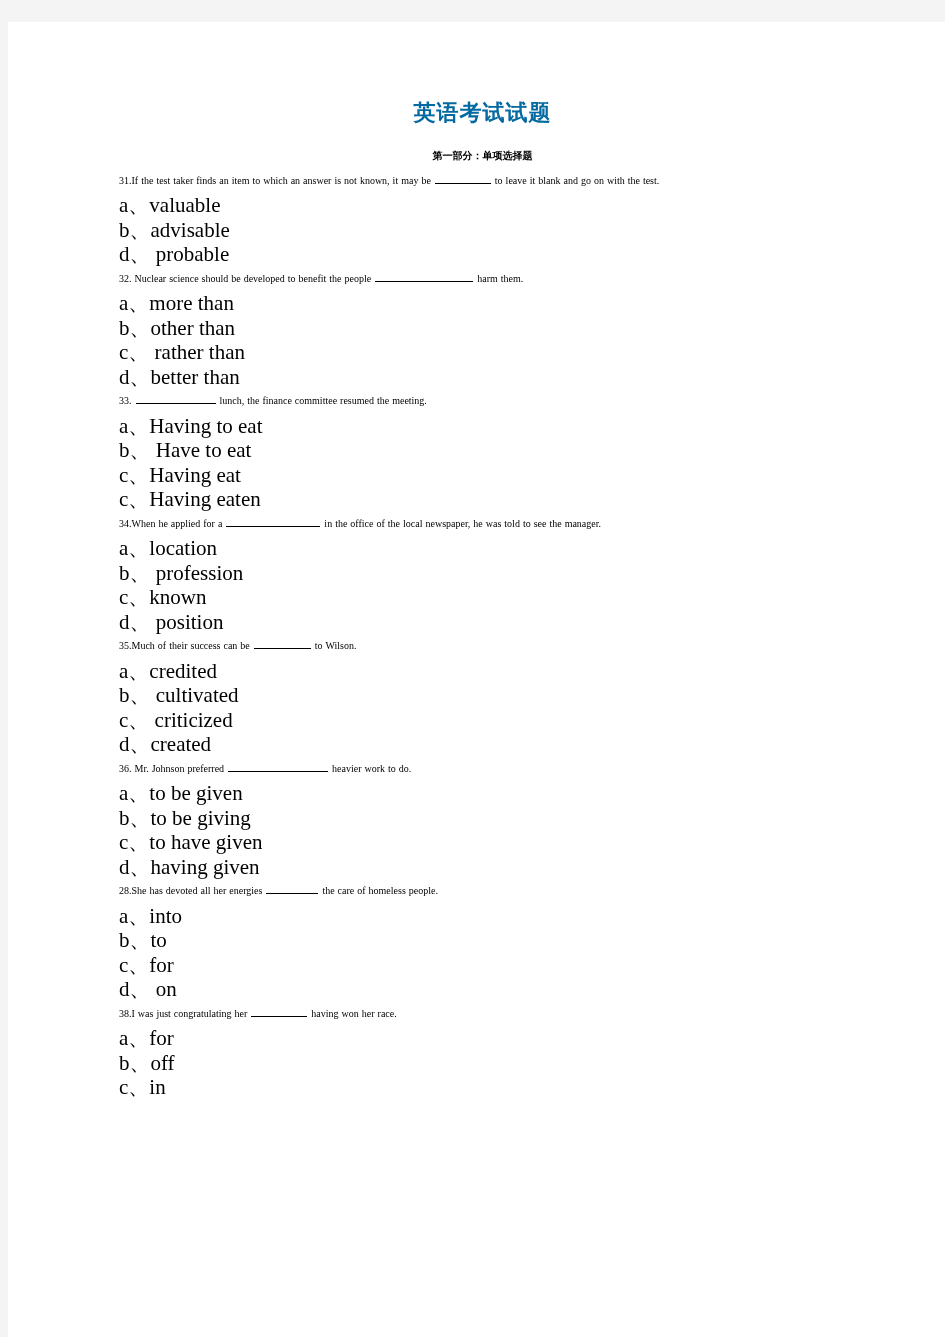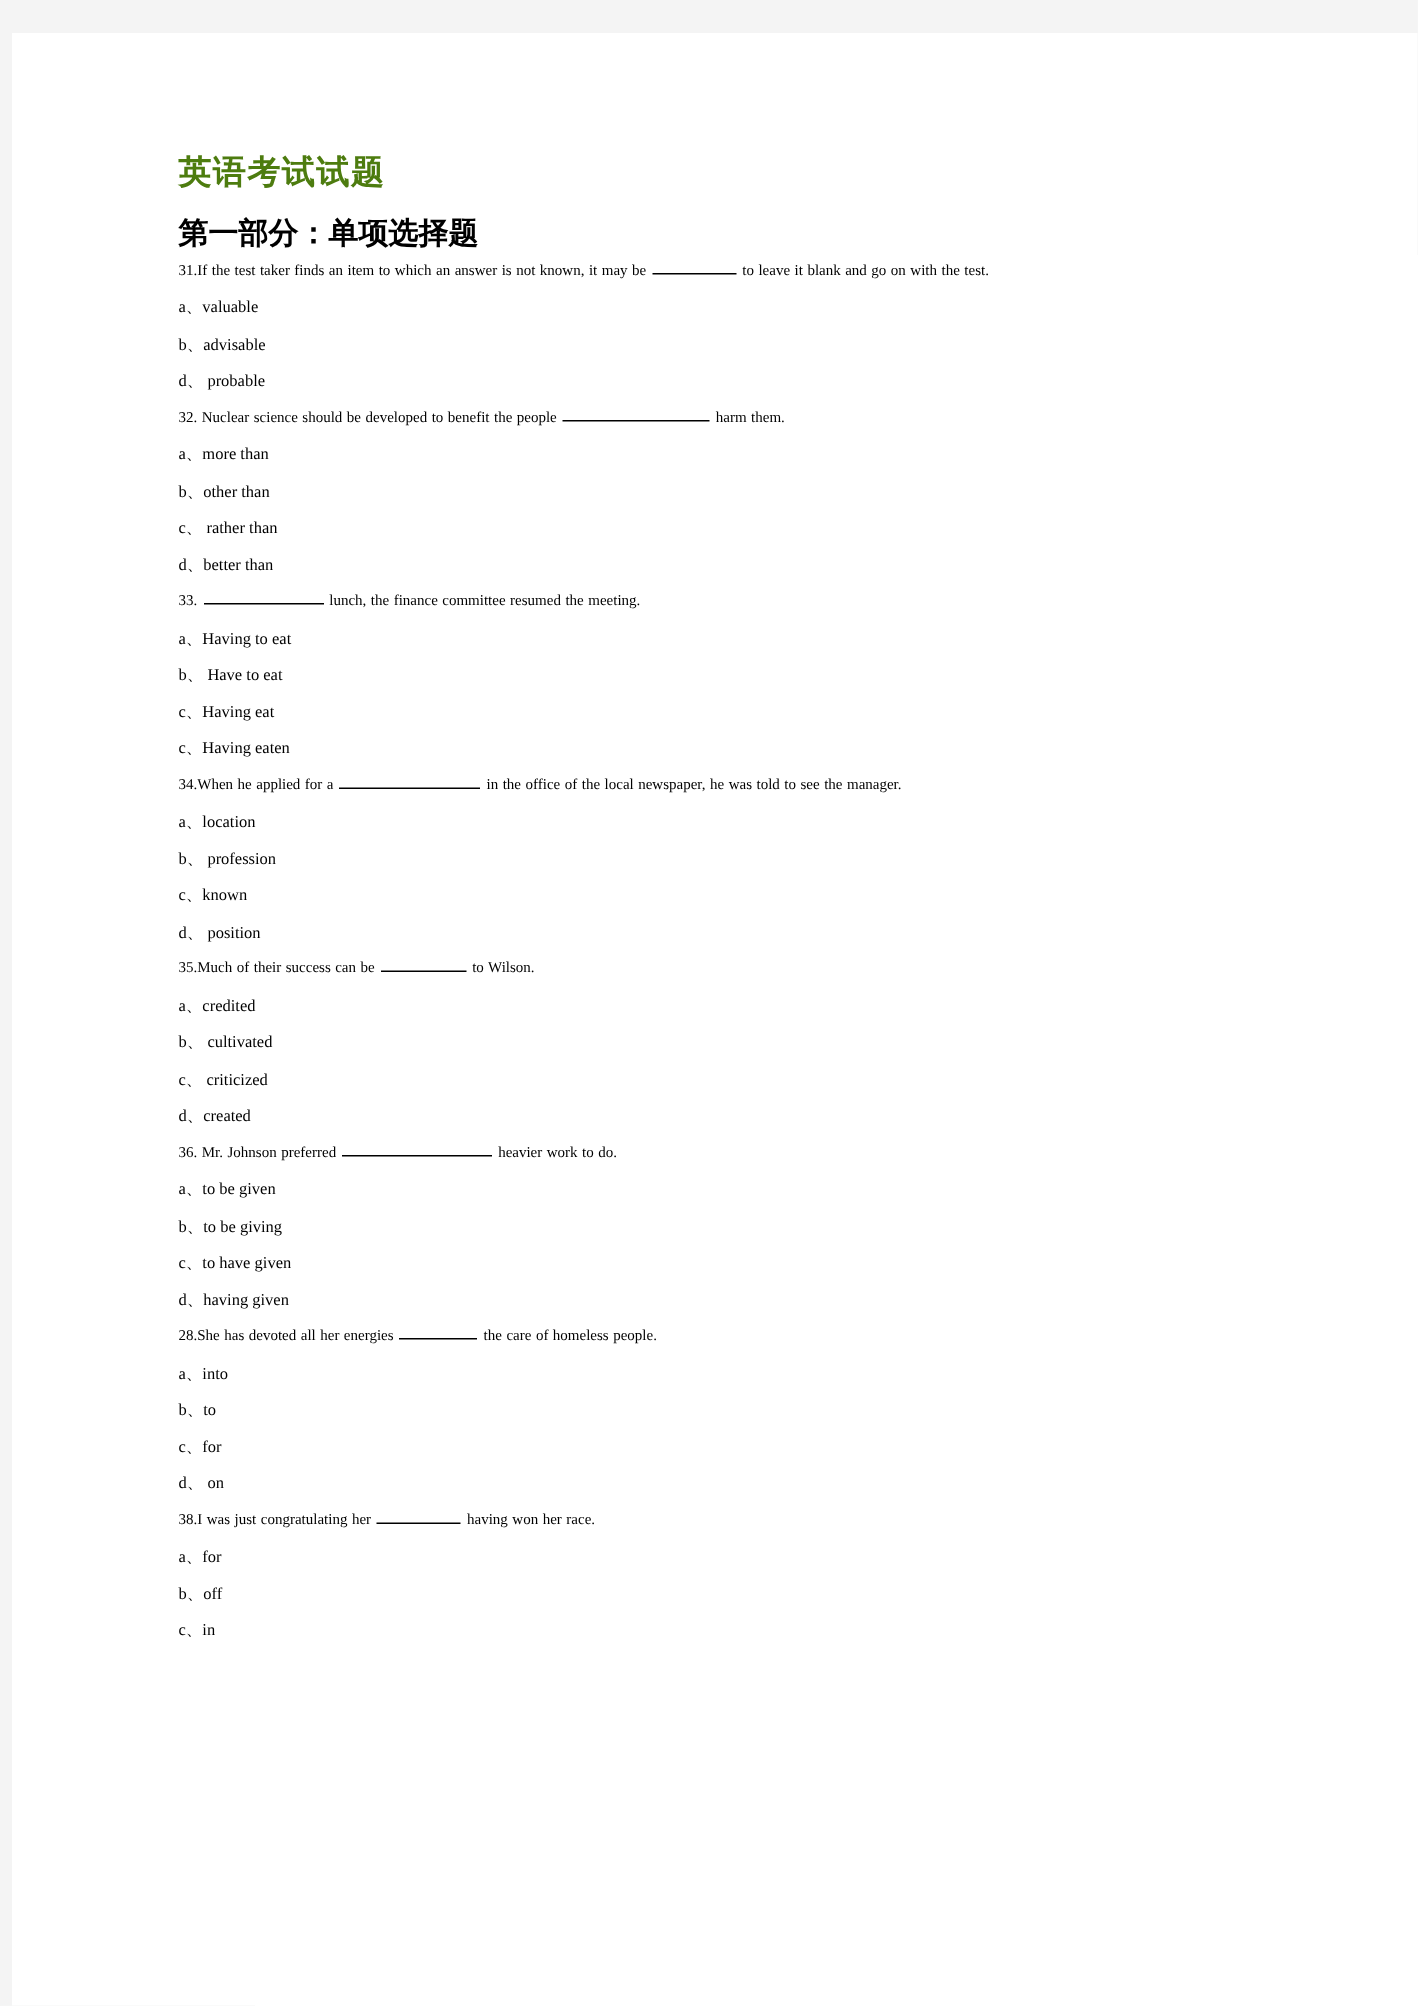--- a/index.html
+++ b/index.html
@@ -28,48 +28,50 @@
     height: 1315px;
     background: #ffffff;
   }
   .content {
     position: absolute;
     left: 111px;
     top: 78px;
     width: 727px;
   }
   .doc-title {
-    font-family: Liberation Sans, sans-serif;
+    font-family: Liberation Mono, monospace;
     font-size: 22px;
     font-weight: bold;
-    color: #4d7c0f;
+    text-align: center;
+    color: #0369a1;
     line-height: 30px;
     margin: 0 0 14px 0;
     letter-spacing: 1px;
   }
   .section-heading {
     font-family: "Liberation Serif", "DejaVu Serif", serif;
-    font-size: 20px;
+    font-size: 10px;
     font-weight: bold;
     color: #000;
     line-height: 24.5px;
     margin: 0;
     white-space: nowrap;
+    text-align: center;
   }
   .q-stem {
     font-size: 10px;
     color: #000;
     line-height: 24.5px;
     margin: 0;
     text-align: justify;
     text-align-last: left;
     word-spacing: 0.5px;
   }
   .option {
-    font-size: 11px;
+    font-size: 21px;
     color: #000;
     line-height: 24.5px;
     margin: 0;
     white-space: pre;
   }
   .blank {
     display: inline-block;
     border-bottom: 1px solid #000;
     vertical-align: baseline;
     height: 13px;

